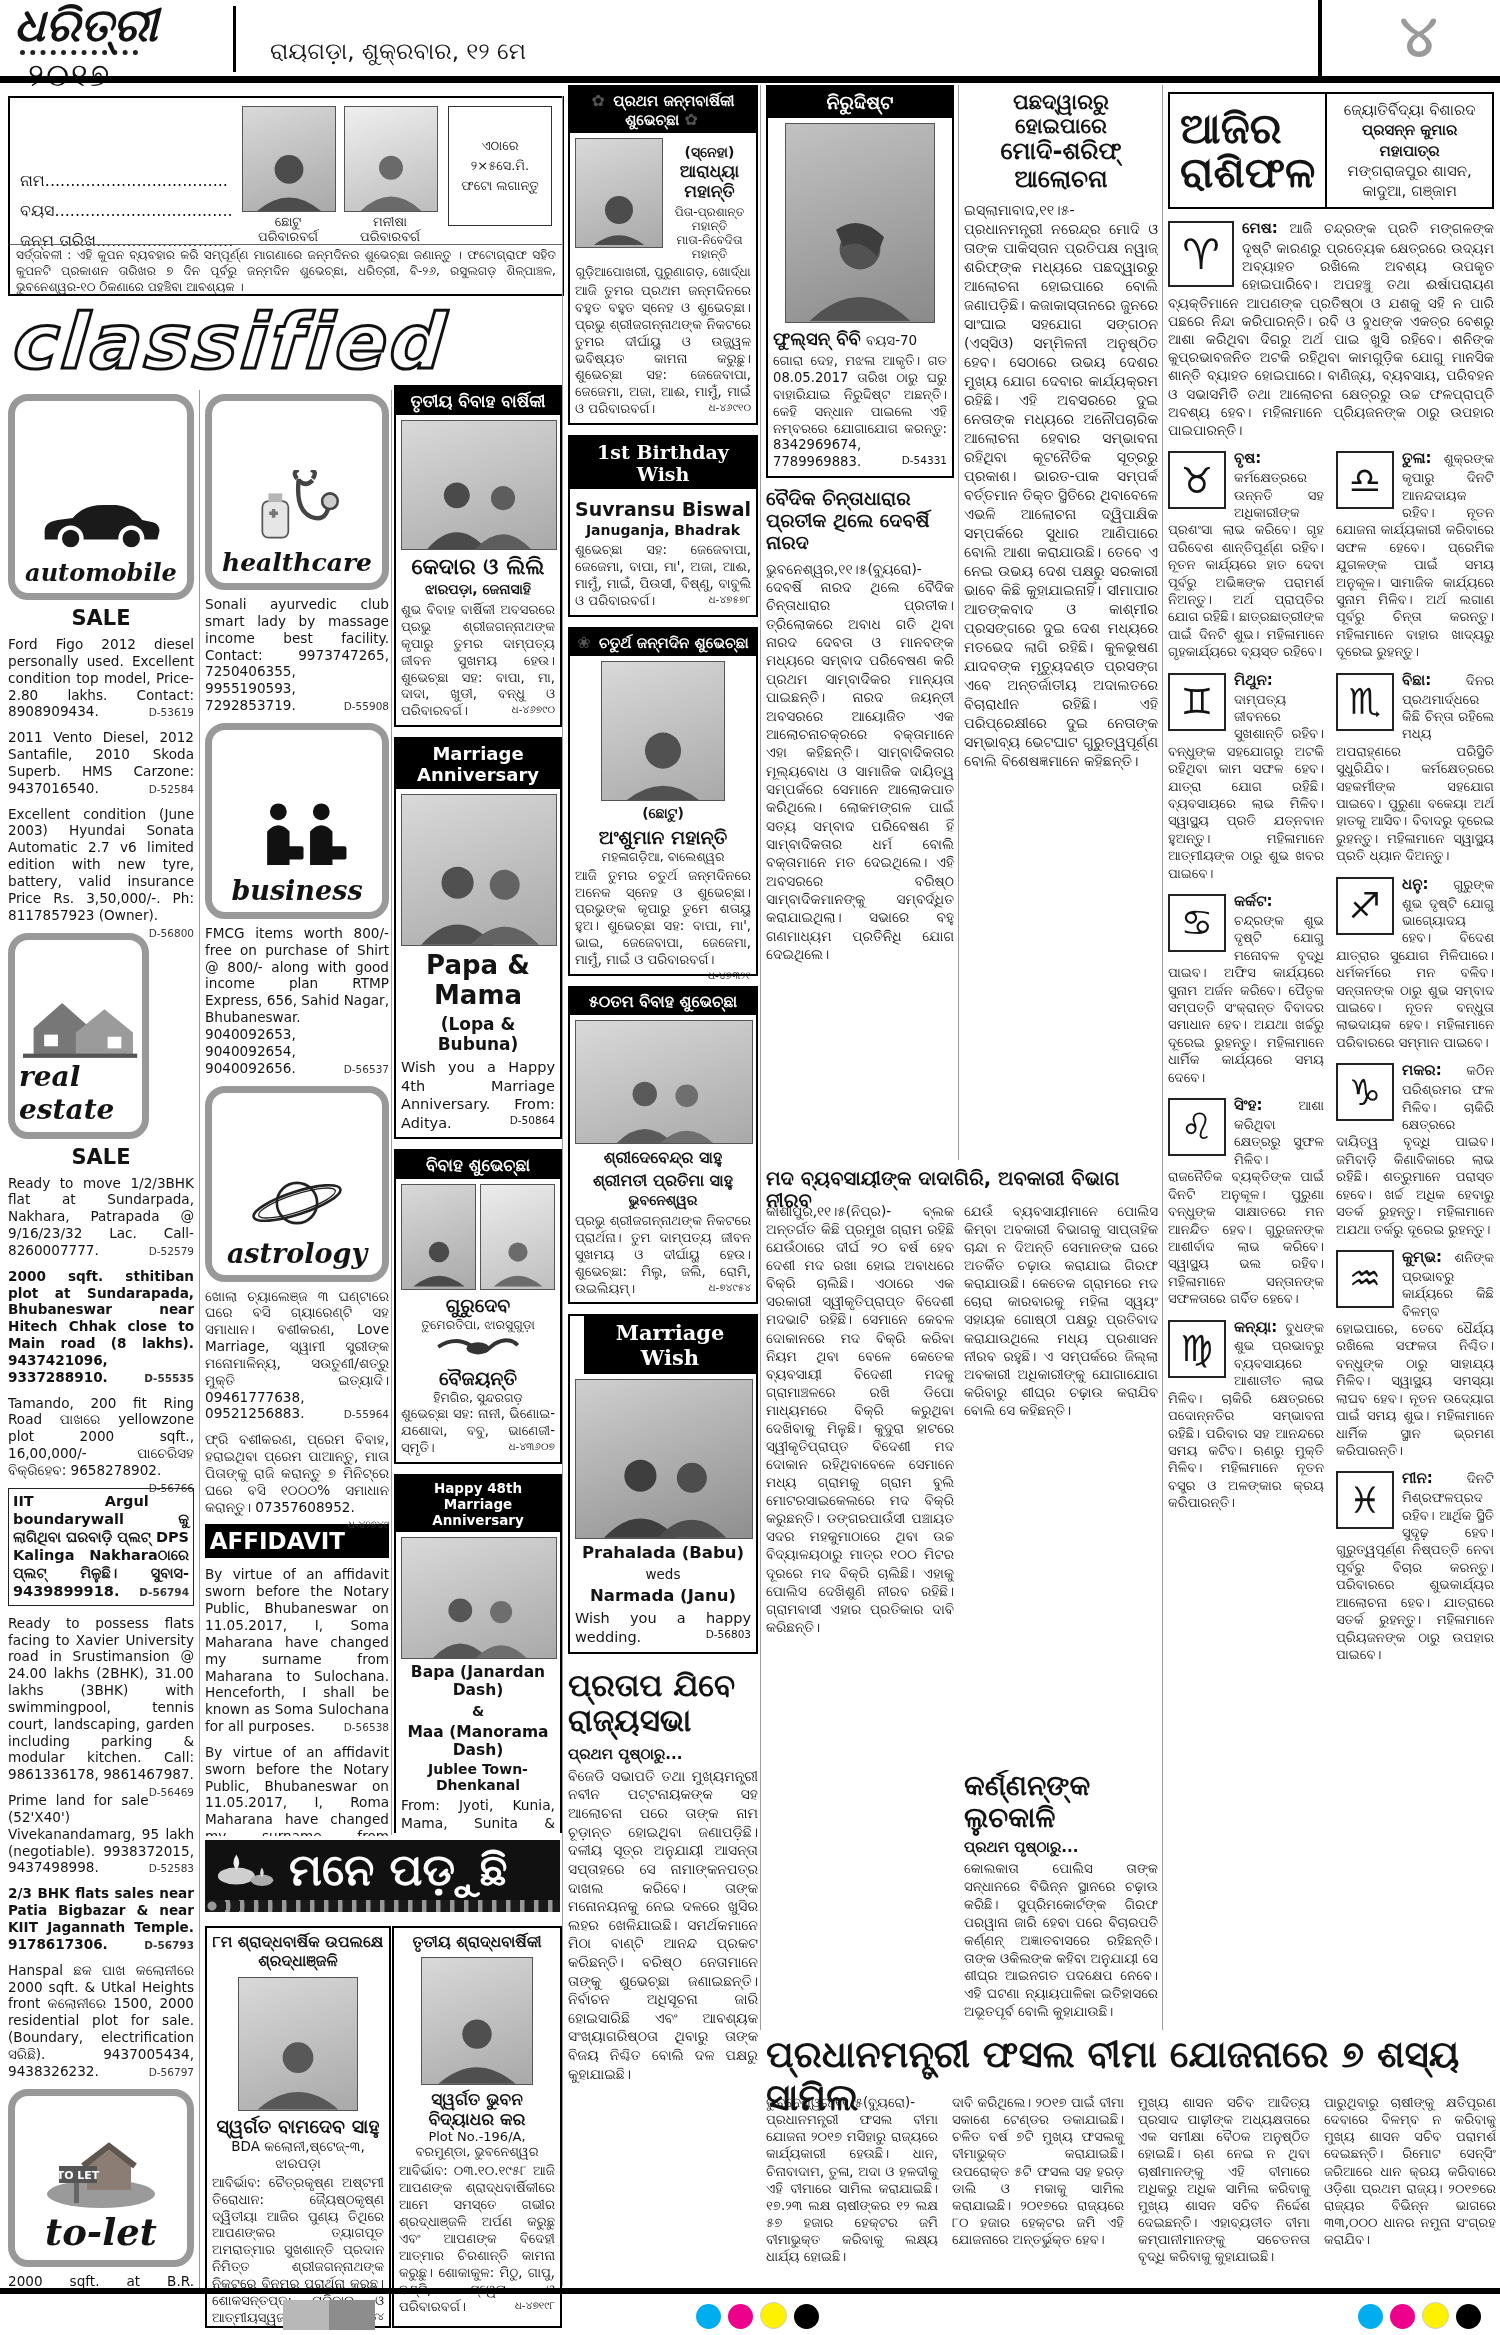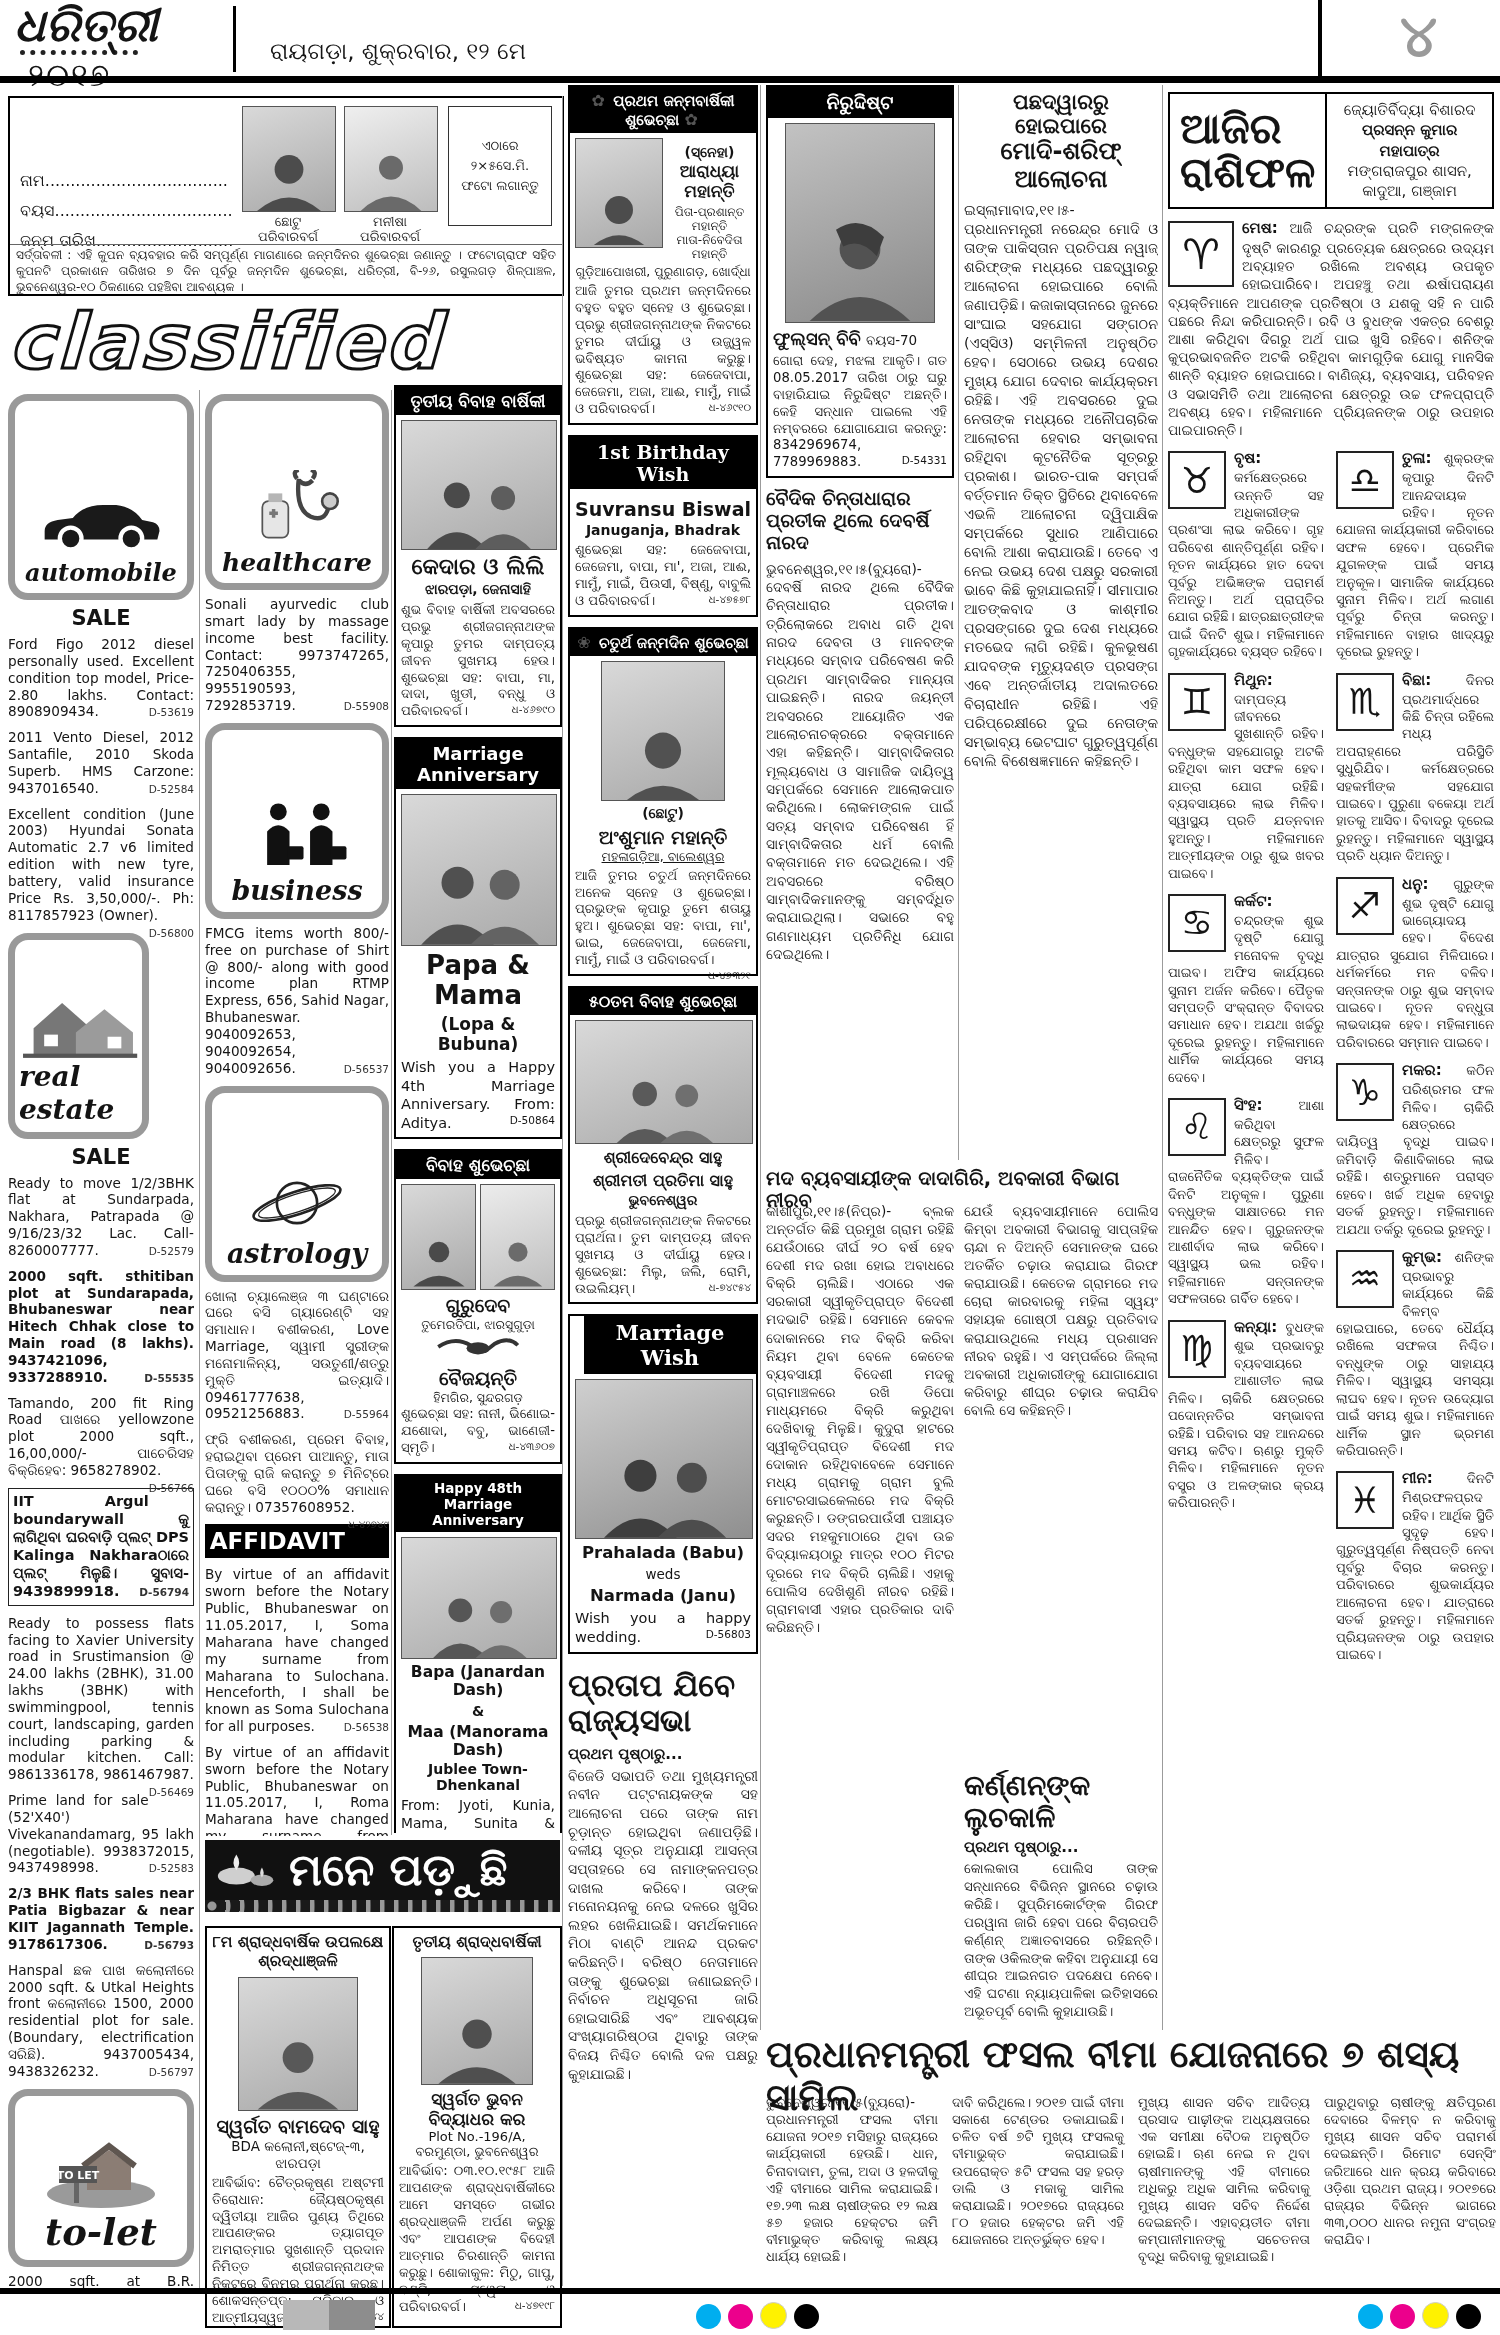--- a/index.html
+++ b/index.html
@@ -396,21 +396,21 @@
       <div class="hd" style="font-size:15px;"><span class="flower">❀</span> <span>ଚତୁର୍ଥ ଜନ୍ମଦିନ ଶୁଭେଚ୍ଛା</span></div>
       <div class="inner">
         <div class="photo" style="width:122px;height:138px;margin:0 auto;">
             <svg class="sil" width="100" height="76" viewBox="0 0 100 80">
               <circle cx="50" cy="28" r="19" fill="#515151"></circle>
               <path d="M12 80 Q50 50 88 80 Z" fill="#515151"></path>
             </svg>
           </div>
         <div class="names" style="font-size:14px;">(ଛୋଟୁ)</div>
         <div class="names" style="font-size:19px;">ଅଂଶୁମାନ ମହାନ୍ତି</div>
-        <div style="text-align:center;font-size:12.5px;margin-bottom:3px;text-decoration:underline;">ମହଳାଗଡ଼ିଆ, ବାଲେଶ୍ୱର</div>
+        <div style="text-align:center;font-size:12.5px;margin-bottom:3px;">ମହଳାଗଡ଼ିଆ, ବାଲେଶ୍ୱର</div>
         <div class="gtext"><span>ଆଜି ତୁମର ଚତୁର୍ଥ ଜନ୍ମଦିନରେ ଅନେକ ସ୍ନେହ ଓ ଶୁଭେଚ୍ଛା। ପ୍ରଭୁଙ୍କ କୃପାରୁ ତୁମେ ଶତାୟୁ ହୁଅ। ଶୁଭେଚ୍ଛା ସହ: ବାପା, ମା', ଭାଇ, ଜେଜେବାପା, ଜେଜେମା, ମାମୁଁ, ମାଇଁ ଓ ପରିବାରବର୍ଗ।</span> <span class="gid">ଧ-୪୭୩୨୧</span></div>
       </div>
     </div>
     <div class="gbox">
       <div class="hd" style="font-size:16px;">୫୦ତମ ବିବାହ ଶୁଭେଚ୍ଛା</div>
       <div class="inner">
         <div class="photo" style="width:100%;height:122px;">
             <svg class="sil" width="150" height="70" viewBox="0 0 140 80">
               <circle cx="48" cy="24" r="14" fill="#5a5a5a"></circle>
               <path d="M16 80 Q48 48 80 80 Z" fill="#5a5a5a"></path>

